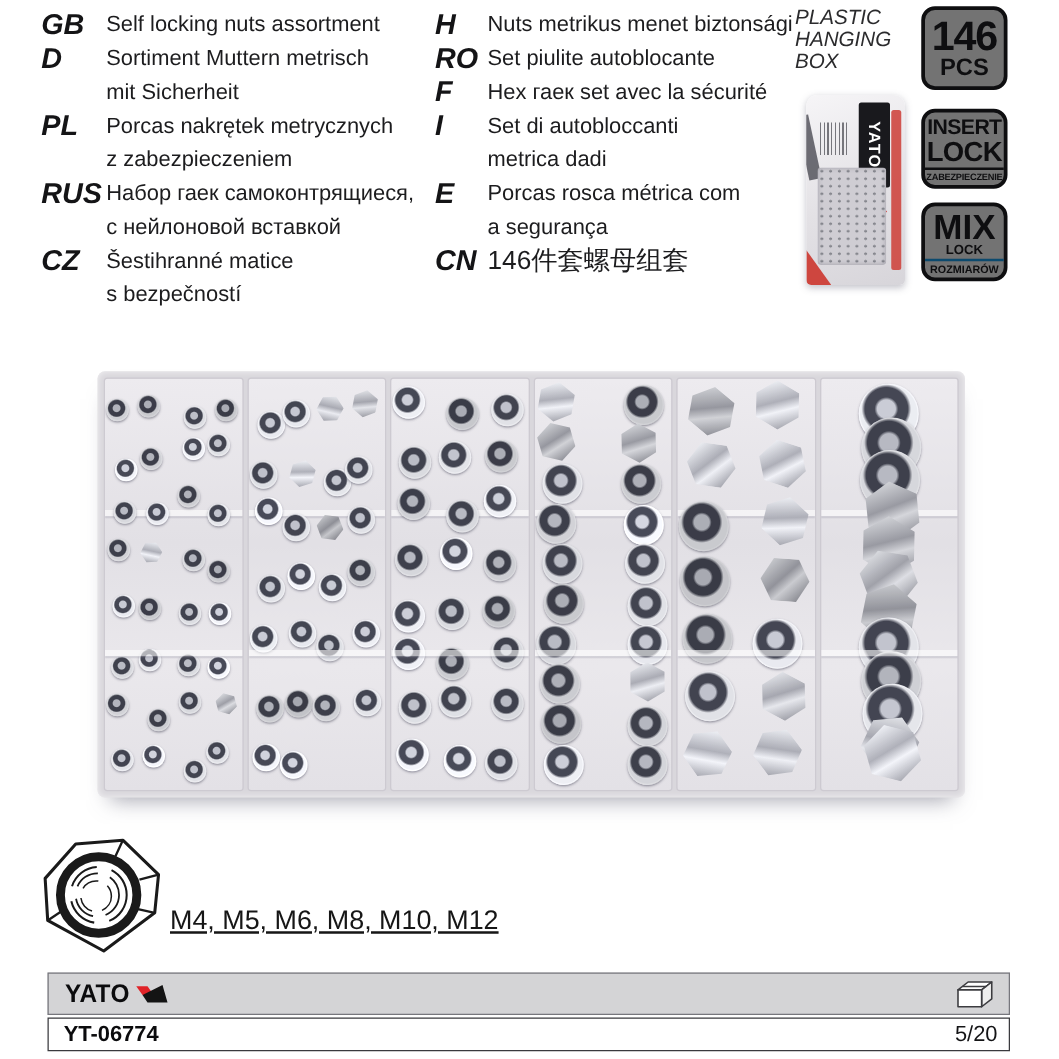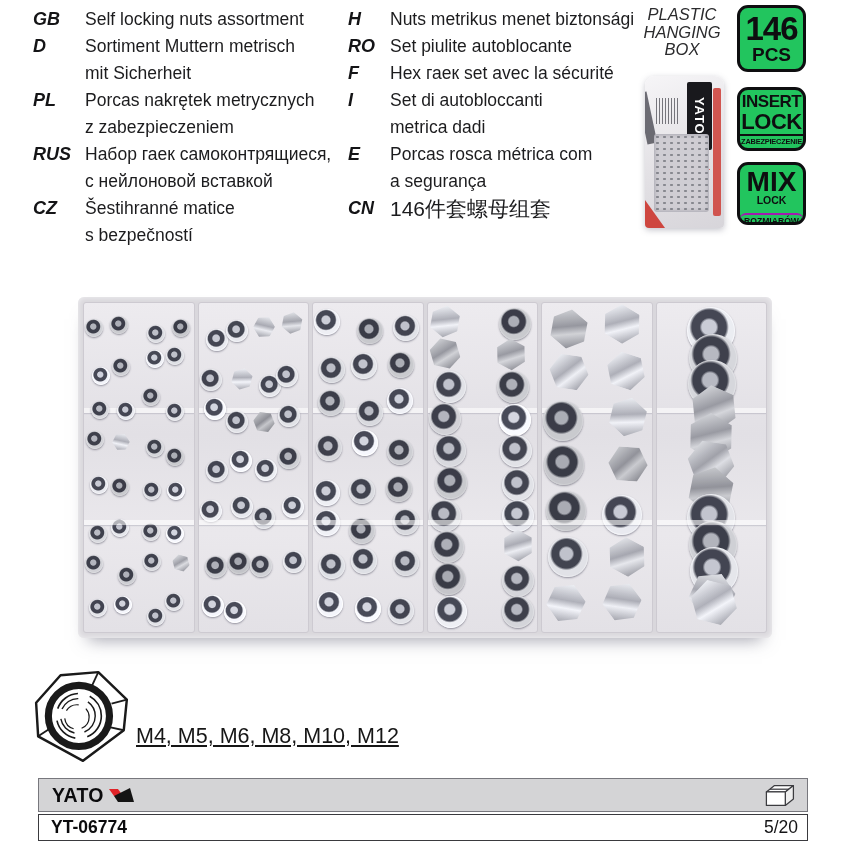--- a/index.html
+++ b/index.html
@@ -7,42 +7,42 @@
     width:847px;height:847px;position:relative;overflow:hidden;
     background:#ffffff;
     font-family:"Liberation Sans", sans-serif;
     color:#1c1c1e;
   }
   
   .lang-col{position:absolute;top:6px;display:flex;flex-direction:column;}
   .lang-col.left{left:33px;width:308px;}
   .lang-col.right{left:348px;width:300px;}
   .lang-row{display:flex;align-items:flex-start;}
-  .lang-code{flex:0 0 52px;font-weight:bold;font-style:italic;font-size:18px;line-height:27px;color:#141416;}
+  .lang-code{flex:0 0 52px;font-weight:bold;font-style:italic;font-size:23px;line-height:27px;color:#141416;}
   .lang-col.right .lang-code{flex:0 0 42px;}
   .lang-text{flex:1;}
   .lang-line{font-size:17.5px;line-height:27px;}
   .lang-text.large .lang-line{font-size:21px;line-height:28px;}
   
-  .pack-note{position:absolute;left:636px;top:6px;width:92px;text-align:center;
+  .pack-note{position:absolute;left:636px;top:6px;width:92px;text-align:left;
     font-style:italic;font-size:16.5px;line-height:17.5px;color:#2b2b2d;}
   
-  .badge{position:absolute;left:737px;width:69px;background:#22c55e;border:3px solid #0e0e10;
+  .badge{position:absolute;left:737px;width:69px;background:#737373;border:3px solid #0e0e10;
     border-radius:11px;box-sizing:border-box;text-align:center;font-weight:bold;color:#0e0e10;}
   .badge-pcs{top:5px;height:67px;}
   .badge-pcs .big{font-size:33px;line-height:32px;margin-top:5px;letter-spacing:-1px;}
   .badge-pcs .small{font-size:19px;line-height:20px;}
   .badge-il{top:87px;height:64px;}
   .badge-il .l1{font-size:17px;line-height:18px;margin-top:3px;letter-spacing:-0.5px;}
   .badge-il .l2{font-size:22px;line-height:21px;letter-spacing:-0.5px;}
   .badge-il .sub{border-top:2px solid #0e0e10;margin-top:2px;font-size:7.4px;line-height:11px;letter-spacing:-0.2px;}
   .badge-mix{top:162px;height:63px;}
   .badge-mix .l1{font-size:28px;line-height:27px;margin-top:3px;}
   .badge-mix .l2{font-size:10.5px;line-height:10px;}
-  .badge-mix .sub{border-top:2px solid #a21caf;margin-top:8px;font-size:8.6px;line-height:12px;border-radius:6px;}
+  .badge-mix .sub{border-top:2px solid #0c4a6e;margin-top:2px;font-size:8.6px;line-height:12px;}
   
   .pkg{position:absolute;left:645px;top:76px;width:79px;height:152px;
     background:linear-gradient(160deg,#f6f5f7 0%,#e3e1e5 55%,#d7d5da 100%);
     border-radius:9px 9px 4px 4px;box-shadow:0 2px 6px rgba(90,90,110,.35);overflow:hidden;}
   .pkg .dark-band{position:absolute;left:-3px;top:16px;width:10px;height:52px;background:#4b4b54;transform:rotate(-12deg);opacity:.8;}
   .pkg .red-right{position:absolute;right:3px;top:12px;width:8px;height:128px;background:#ce463f;border-radius:2px;opacity:.9;}
   .pkg .red-corner{position:absolute;left:0;bottom:0;width:20px;height:28px;background:#ce463f;clip-path:polygon(0 0,0 100%,100% 100%);}
   .pkg .label{position:absolute;right:12px;top:6px;width:25px;height:68px;background:#19191d;border-radius:2px;
     display:flex;align-items:center;justify-content:center;}
   .pkg .label span{writing-mode:vertical-rl;color:#fff;font-weight:bold;font-size:13px;letter-spacing:1px;}

